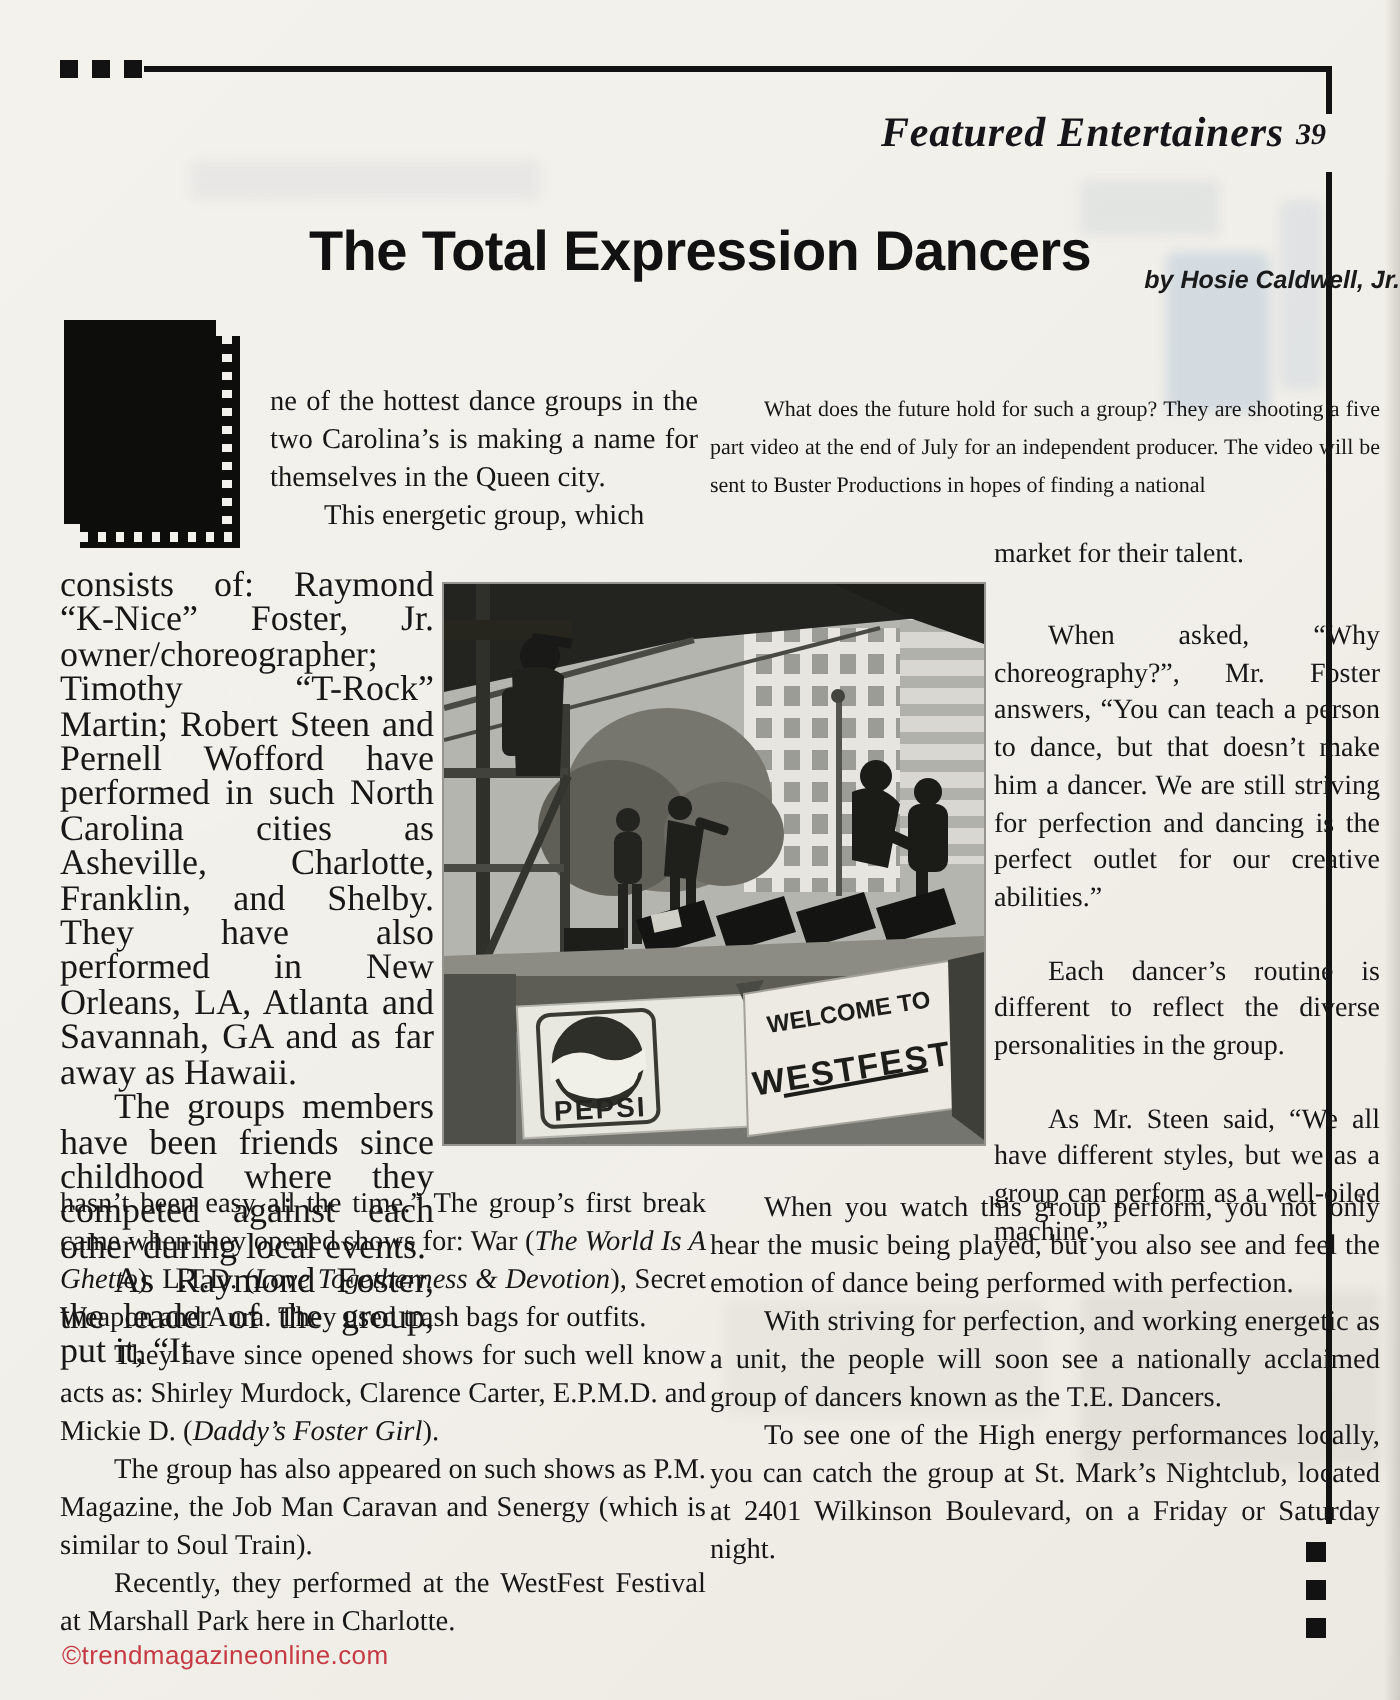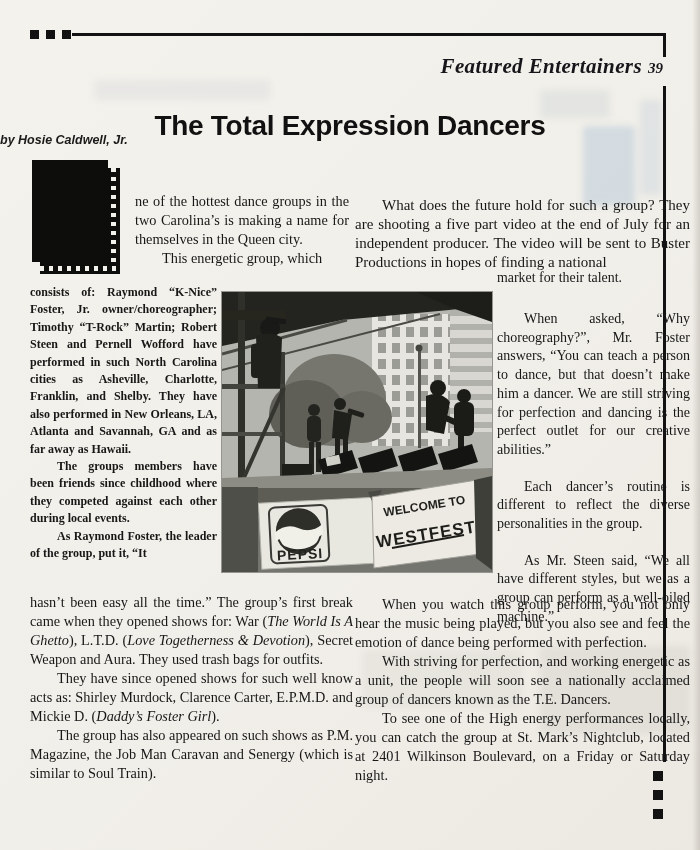--- a/index.html
+++ b/index.html
@@ -19,35 +19,35 @@
   
   .sq{position:absolute;background:#121212;}
   .rule-top{position:absolute;left:72px;top:33px;width:594px;height:3px;background:#121212;}
   .rule-stub{position:absolute;left:663px;top:33px;width:3px;height:24px;background:#121212;}
   .rule-right{position:absolute;left:663px;top:86px;width:3px;height:676px;background:#121212;}
 
   .hdr-title{position:absolute;right:58px;top:54px;font:italic 600 21px "Liberation Serif",serif;color:#15151a;letter-spacing:.4px;}
   .hdr-num{position:absolute;left:648px;top:60px;font:italic 700 15px "Liberation Serif",serif;color:#15151a;}
 
   .art-title{position:absolute;left:0;top:99px;width:700px;text-align:center;font:700 28px/30px "Liberation Sans",sans-serif;color:#111;letter-spacing:-.3px;margin-top:12px;}
-  .art-byline{position:absolute;left:0;top:133px;width:700px;text-align:left;font:italic 700 12.5px "Liberation Sans",sans-serif;color:#1a1a1a;}
+  .art-byline{position:absolute;left:0;top:133px;width:700px;text-align:right;font:italic 700 12.5px "Liberation Sans",sans-serif;color:#1a1a1a;}
 
   
   .dropcap-box{position:absolute;left:32px;top:160px;width:76px;height:102px;background:#0d0d0c;}
   .dropcap-o{position:absolute;left:43px;top:167px;width:34px;height:66px;border:10px solid #f3f1eb;border-radius:50%;}
   .perf-v{position:absolute;left:107px;top:168px;width:13px;height:106px;background-color:#0d0d0c;background-image:repeating-linear-gradient(180deg,#f3f1eb 0 4px,rgba(0,0,0,0) 4px 9px);background-size:5px 100%;background-position:center;background-repeat:no-repeat;}
   .perf-h{position:absolute;left:40px;top:262px;width:80px;height:12px;background-color:#0d0d0c;background-image:repeating-linear-gradient(90deg,#f3f1eb 0 4px,rgba(0,0,0,0) 4px 9px);background-size:100% 5px;background-position:center;background-repeat:no-repeat;}
 
   .btxt{position:absolute;font:14.3px/19px "Liberation Serif",serif;color:#171717;text-align:justify;}
   .btxt p{margin:0;}
   .btxt p.ind{text-indent:27px;}
   .btxt p.gap{margin-top:18px;}
-  .col-b{font-size:12px;line-height:17.4px;font-weight:bold;}
+  .col-b{font-size:18px;line-height:17.4px;}
   .col-e{font-size:14px;line-height:18.7px;}
-  .col-d{font-size:15px;}
+  .col-d{font-size:11px;}
   .line-d5{position:absolute;left:497px;top:268px;width:170px;font:13.9px/19px "Liberation Serif",serif;color:#171717;}
 
   .photo{position:absolute;left:222px;top:292px;width:270px;height:280px;outline:1px solid #96948e;}
 
   .footer-credit{position:absolute;left:31px;top:820px;font:13px "Liberation Sans",sans-serif;color:#c53a42;letter-spacing:.2px;}
 </style>
 </head>
 <body>
 
 <div class="page">
@@ -90,20 +90,21 @@
   <div class="btxt col-b" style="left:30px;top:284px;width:187px;">
     <p>consists of: Raymond “K-Nice” Foster, Jr. owner/choreographer; Timothy “T-Rock” Martin; Robert Steen and Pernell Wofford have performed in such North Carolina cities as Asheville, Charlotte, Franklin, and Shelby. They have also performed in New Orleans, LA, Atlanta and Savannah, GA and as far away as Hawaii.</p>
     <p class="ind">The groups members have been friends since childhood where they competed against each other during local events.</p>
     <p class="ind">As Raymond Foster, the leader of the group, put it, “It</p>
   </div>
 
   <div class="btxt" style="left:30px;top:593px;width:323px;">
     <p>hasn’t been easy all the time.” The group’s first break came when they opened shows for: War (<i>The World Is A Ghetto</i>), L.T.D. (<i>Love Togetherness &amp; Devotion</i>), Secret Weapon and Aura. They used trash bags for outfits.</p>
     <p class="ind">They have since opened shows for such well know acts as: Shirley Murdock, Clarence Carter, E.P.M.D. and Mickie D. (<i>Daddy’s Foster Girl</i>).</p>
     <p class="ind">The group has also appeared on such shows as P.M. Magazine, the Job Man Caravan and Senergy (which is similar to Soul Train).</p>
+    <p class="ind">Recently, they performed at the WestFest Festival at Marshall Park here in Charlotte.</p>
   </div>
 
   <div class="btxt col-d" style="left:355px;top:196px;width:335px;">
     <p class="ind">What does the future hold for such a group? They are shooting a five part video at the end of July for an independent producer. The video will be sent to Buster Productions in hopes of finding a national</p>
   </div>
   <div class="line-d5">market for their talent.</div>
 
   <div class="btxt col-e" style="left:497px;top:310px;width:193px;">
     <p class="ind">When asked, “Why choreography?”, Mr. Foster answers, “You can teach a person to dance, but that doesn’t make him a dancer. We are still striving for perfection and dancing is the perfect outlet for our creative abilities.”</p>
     <p class="ind gap">Each dancer’s routine is different to reflect the diverse personalities in the group.</p>
@@ -202,14 +203,15 @@
     <polygon points="146,200 160,198 152,214" fill="#4a4a44"></polygon>
     <g>
       <polygon points="150,205 255,188 258,262 152,276" fill="#eceae2" stroke="#a3a29a"></polygon>
       <text x="203" y="218" text-anchor="middle" font-family="Liberation Sans, sans-serif" font-size="12" font-weight="bold" fill="#1d1d1a" transform="rotate(-9 203 218)">WELCOME TO</text>
       <text x="205" y="248" text-anchor="middle" font-family="Liberation Sans, sans-serif" font-size="17" font-weight="bold" letter-spacing="1" fill="#1d1d1a" transform="rotate(-9 205 248)">WESTFEST</text>
       <line x1="170" y1="256" x2="242" y2="243" stroke="#1d1d1a" stroke-width="2"></line>
     </g>
     <polygon points="252,188 270,184 270,278 254,266" fill="#3f3f39"></polygon>
   </svg>
 
+  <div class="footer-credit">©trendmagazineonline.com</div>
 
 </div>
 
 </body></html>

